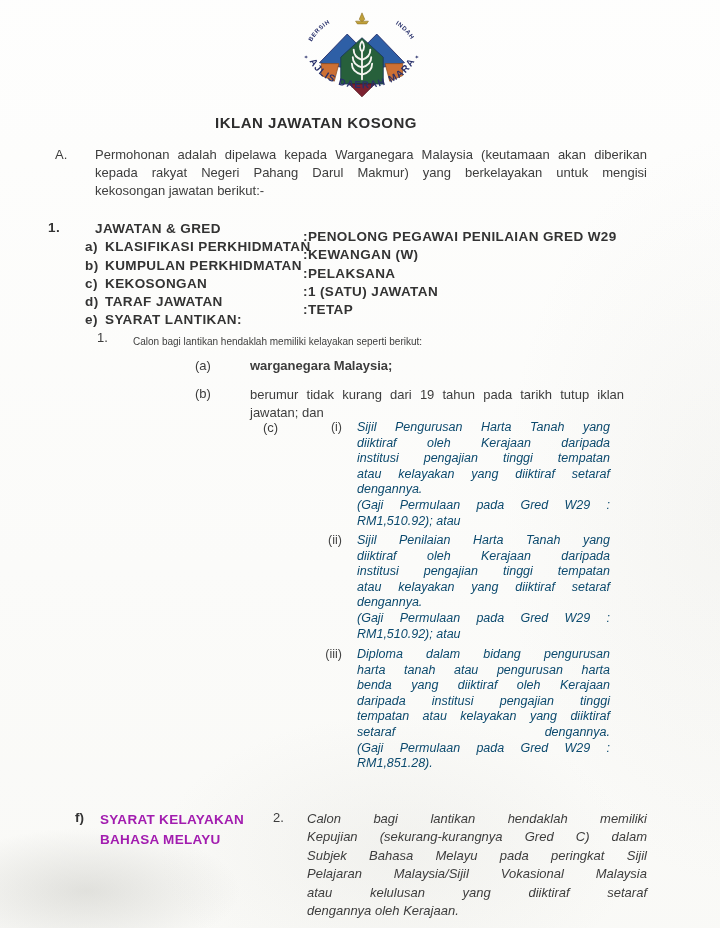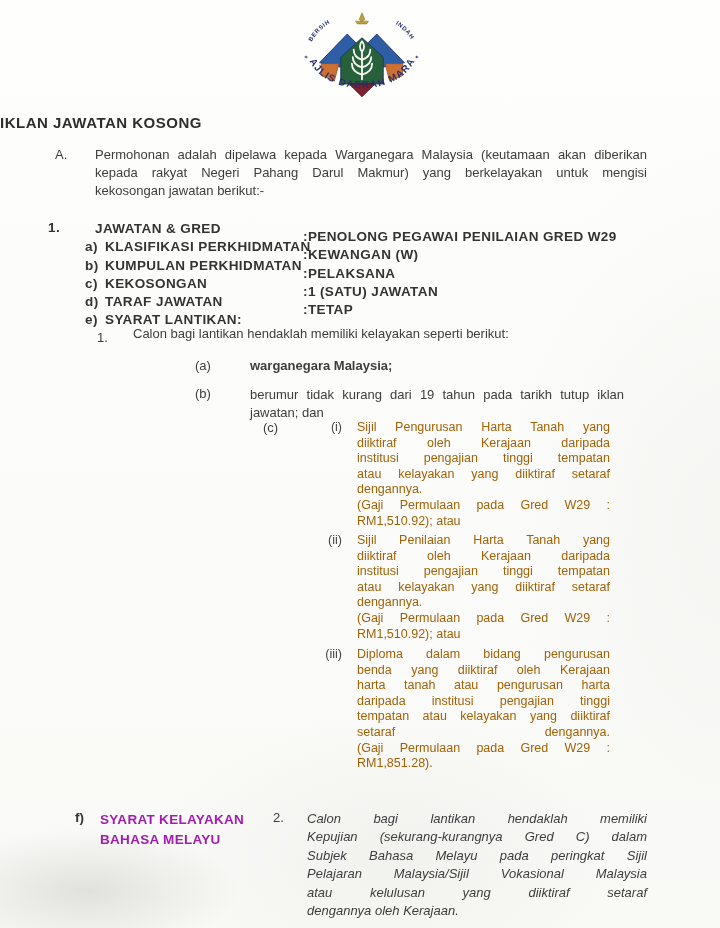--- a/index.html
+++ b/index.html
@@ -13,51 +13,51 @@
     background:
       radial-gradient(220px 90px at 12% 96%, rgba(160,160,152,0.28), rgba(160,160,152,0) 70%),
       radial-gradient(340px 200px at 55% 92%, rgba(190,190,182,0.14), rgba(190,190,182,0) 70%),
       radial-gradient(300px 500px at 101% 55%, rgba(200,200,192,0.12), rgba(200,200,192,0) 75%),
       linear-gradient(180deg, rgba(255,255,255,0.6), rgba(244,244,240,0.35));
   }
   .page > *{position:absolute;z-index:1;}
 
   .logo{left:297px;top:11px;width:130px;height:96px;}
 
-  .doc-title{left:0;top:114px;width:608px;text-align:left;
+  .doc-title{left:12px;top:114px;width:608px;text-align:center;
     font-weight:bold;font-size:15px;letter-spacing:0.5px;color:#2e2e2e;}
 
   .body-text{font-size:13px;line-height:18px;}
   .jlines > div{text-align:justify;text-align-last:justify;white-space:normal;}
   .jlines > div:last-child{text-align-last:left;}
   .plain-lines > div{text-align:left;}
 
   .intro-label{left:55px;top:146px;font-size:13px;}
   .intro-text{left:95px;top:146px;width:552px;}
 
   .sec1{font-weight:bold;font-size:13.5px;letter-spacing:0.4px;color:#333;}
   .sec1-num{left:48px;top:220px;}
   .sec1-rows{left:85px;top:220px;width:580px;}
   .srow{position:relative;height:18.3px;line-height:18.3px;}
   .srow .pfx{display:inline-block;width:20px;}
   .srow.first .lbl{margin-left:10px;}
   .srow .val{position:absolute;left:218px;top:8px;white-space:nowrap;}
 
   .item1-num{left:97px;top:330px;font-size:13px;}
-  .item1-text{left:133px;top:326px;font-size:13px;}
+  .item1-text{left:133px;top:336px;font-size:10px;}
 
   .sub-label{font-size:13px;}
   .suba-label{left:195px;top:358px;}
   .suba-text{left:250px;top:358px;font-size:13px;font-weight:bold;}
   .subb-label{left:195px;top:386px;}
   .subb-text{left:250px;top:386px;width:374px;}
   .subc-label{left:263px;top:420px;}
 
   .opt-label{left:298px;width:44px;text-align:right;font-size:12.5px;color:#444;}
-  .opt-lines{left:357px;width:253px;font-size:12.5px;line-height:15.6px;color:#a16207;}
+  .opt-lines{left:357px;width:253px;font-size:12.5px;line-height:15.6px;color:#0c4a6e;font-style:italic;}
   .opt1-label{top:420px;} .opt1-lines{top:420px;}
   .opt2-label{top:533px;} .opt2-lines{top:533px;}
   .opt3-label{top:647px;} .opt3-lines{top:647px;}
 
   .f-pfx{left:75px;top:810px;font-weight:bold;font-size:13.5px;color:#333;}
   .f-label{left:100px;top:810px;font-weight:bold;font-size:13.5px;line-height:20px;color:#a21caf;letter-spacing:0.3px;}
   .f-num{left:273px;top:810px;font-size:13px;}
   .f-text{left:307px;top:810px;width:340px;font-size:13px;line-height:18.4px;font-style:italic;}
 </style>
 </head>
@@ -179,22 +179,22 @@
       <div>institusi pengajian tinggi tempatan</div>
       <div>atau kelayakan yang diiktiraf setaraf</div>
       <div>dengannya.</div>
       <div>(Gaji Permulaan pada Gred W29 :</div>
       <div>RM1,510.92); atau</div>
     </div>
 
   <div class="opt-label opt3-label">(iii)</div>
   <div class="opt-lines opt3-lines jlines">
       <div>Diploma dalam bidang pengurusan</div>
+      <div>harta tanah atau pengurusan harta</div>
       <div>benda yang diiktiraf oleh Kerajaan</div>
-      <div>harta tanah atau pengurusan harta</div>
       <div>daripada institusi pengajian tinggi</div>
       <div>tempatan atau kelayakan yang diiktiraf</div>
       <div>setaraf dengannya.</div>
       <div>(Gaji Permulaan pada Gred W29 :</div>
       <div>RM1,851.28).</div>
     </div>
 
   <div class="f-pfx">f)</div>
   <div class="f-label plain-lines">
       <div>SYARAT KELAYAKAN</div>

